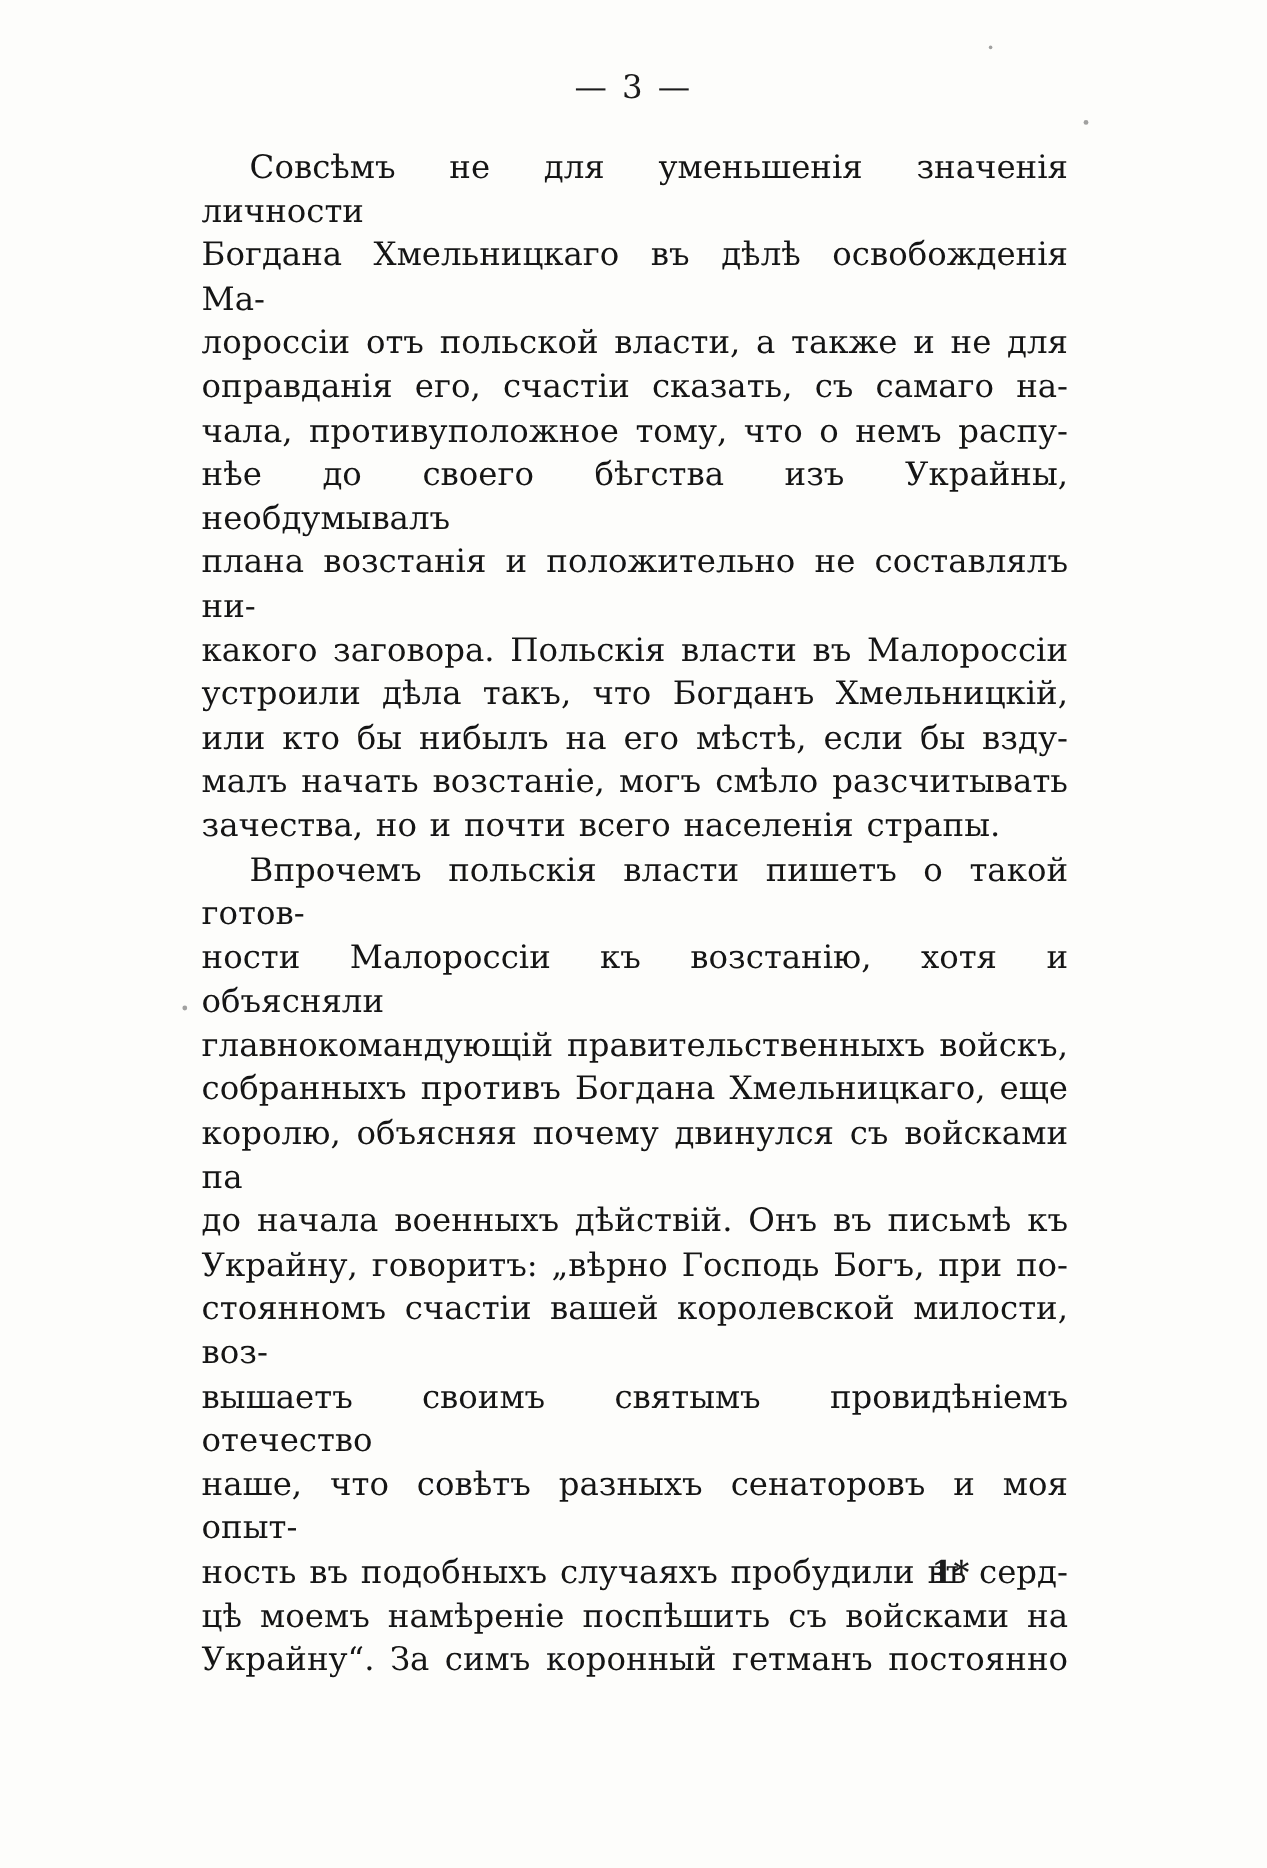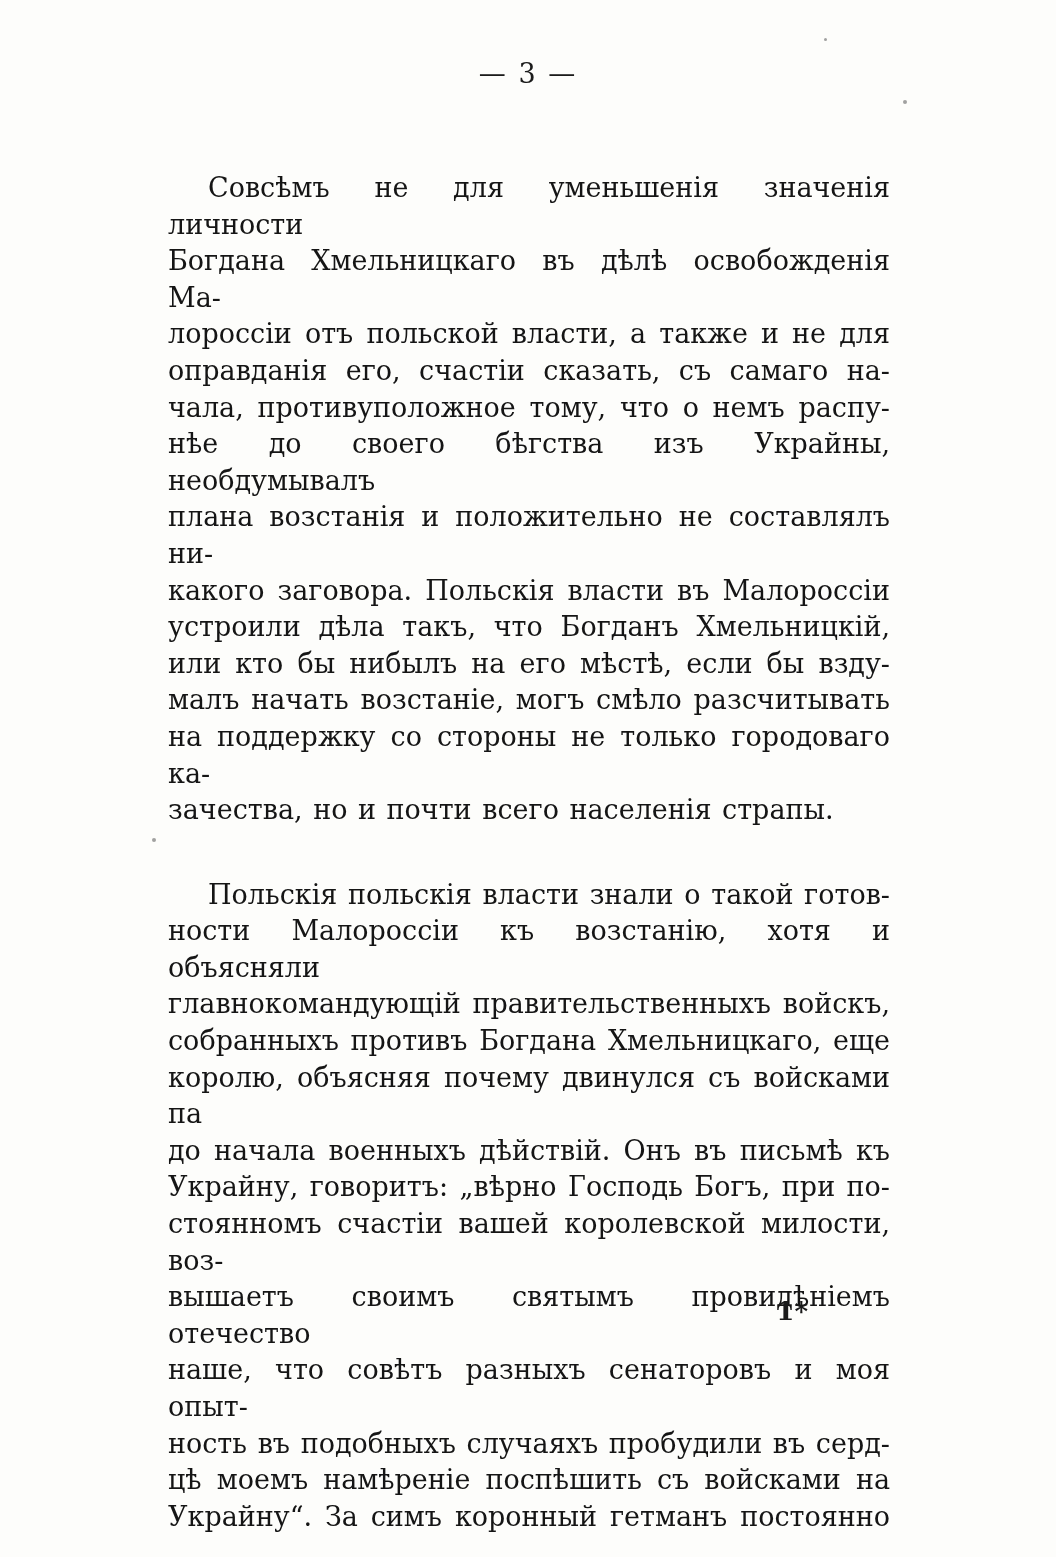--- a/index.html
+++ b/index.html
@@ -43,21 +43,20 @@
     text-align: justify;
     text-align-last: justify;
     white-space: normal;
     word-spacing: 2px;
   }
   .line.last {
     text-align-last: left;
   }
   .line.indent {
     text-indent: 40px;
-    margin-top: 48px;
   }
   .footer-mark {
     position: absolute;
     top: 1296px;
     left: 168px;
     width: 722px;
     text-align: right;
     padding-right: 82px;
     box-sizing: border-box;
     font-size: 26px;
@@ -87,25 +86,24 @@
         <div class="line">Богдана Хмельницкаго въ дѣлѣ освобожденія Ма-</div>
         <div class="line">лороссіи отъ польской власти, а также и не для</div>
         <div class="line">оправданія его, счастіи сказать, съ самаго на-</div>
         <div class="line">чала, противуположное тому, что о немъ распу-</div>
         <div class="line">нѣе до своего бѣгства изъ Украйны, необдумывалъ</div>
         <div class="line">плана возстанія и положительно не составлялъ ни-</div>
         <div class="line">какого заговора. Польскія власти въ Малороссіи</div>
         <div class="line">устроили дѣла такъ, что Богданъ Хмельницкій,</div>
         <div class="line">или кто бы нибылъ на его мѣстѣ, если бы взду-</div>
         <div class="line">малъ начать возстаніе, могъ смѣло разсчитывать</div>
-        <div class="line">на поддержку со стороны не только городоваго ка-</div>
         <div class="line last">зачества, но и почти всего населенія страпы.</div>
       </div>
       <div class="paragraph">
-        <div class="line indent">Польскія польскія власти знали о такой готов-</div>
+        <div class="line indent">Впрочемъ польскія власти пишетъ о такой готов-</div>
         <div class="line">ности Малороссіи къ возстанію, хотя и объясняли</div>
         <div class="line">главнокомандующій правительственныхъ войскъ,</div>
         <div class="line">собранныхъ противъ Богдана Хмельницкаго, еще</div>
         <div class="line">королю, объясняя почему двинулся съ войсками па</div>
         <div class="line">до начала военныхъ дѣйствій. Онъ въ письмѣ къ</div>
         <div class="line">Украйну, говоритъ: „вѣрно Господь Богъ, при по-</div>
         <div class="line">стоянномъ счастіи вашей королевской милости, воз-</div>
         <div class="line">вышаетъ своимъ святымъ провидѣніемъ отечество</div>
         <div class="line">наше, что совѣтъ разныхъ сенаторовъ и моя опыт-</div>
         <div class="line">ность въ подобныхъ случаяхъ пробудили въ серд-</div>

